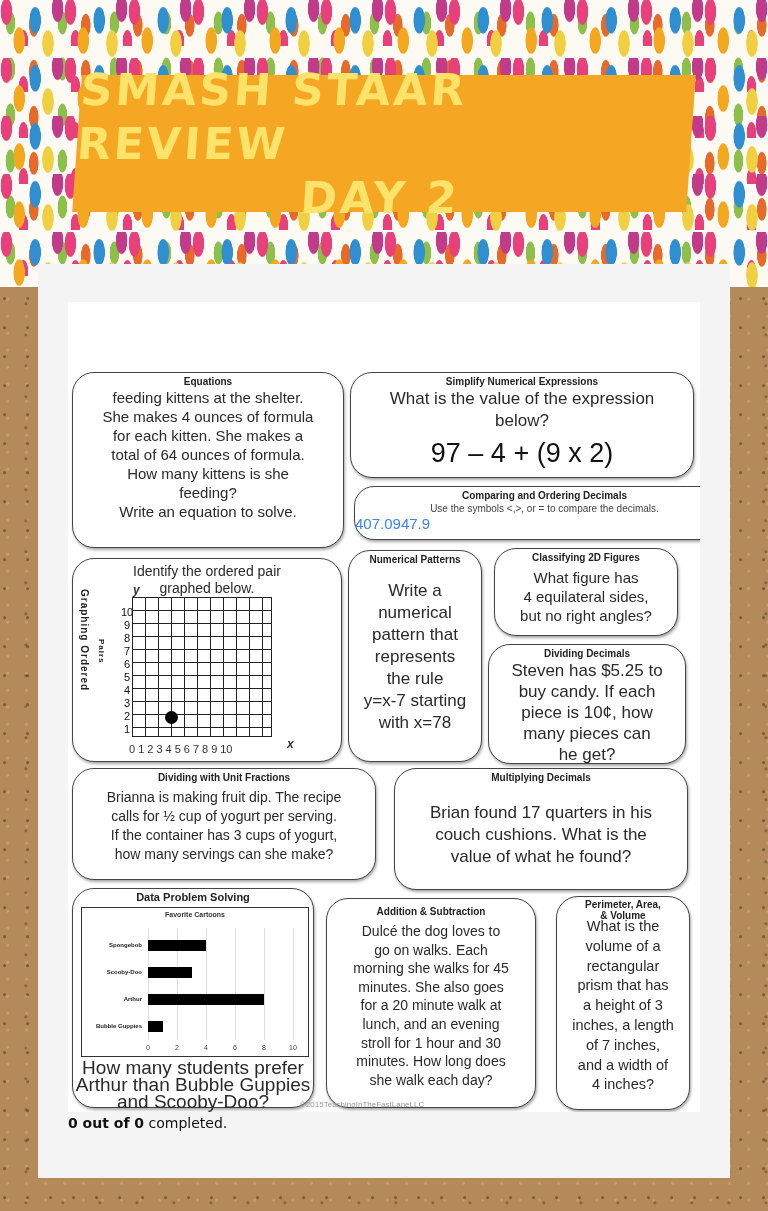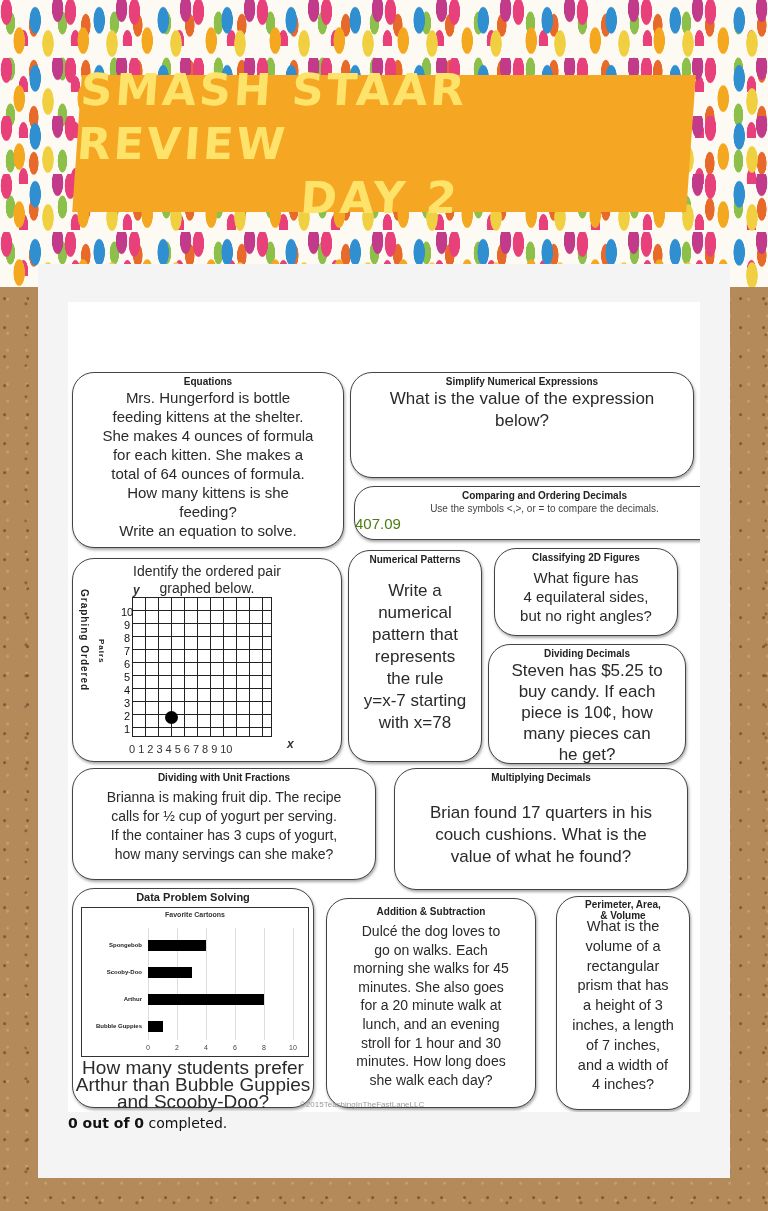--- a/index.html
+++ b/index.html
@@ -118,43 +118,43 @@
   <div>DAY 2</div>
 </div>
 
 <div class="card"></div>
 
 <div class="worksheet">
 
   <div class="box" style="left:4px; top:70px; width:272px; height:176px;">
     <div class="hd">Equations</div>
     <div class="body">
-      <div>Mrs. Hungerford is bottle</div>
       <div>feeding kittens at the shelter.</div>
       <div>She makes 4 ounces of formula</div>
       <div>for each kitten. She makes a</div>
       <div>total of 64 ounces of formula.</div>
       <div>How many kittens is she</div>
       <div>feeding?</div>
       <div>Write an equation to solve.</div>
     </div>
   </div>
 
   <div class="box" style="left:282px; top:70px; width:344px; height:106px;">
     <div class="hd">Simplify Numerical Expressions</div>
     <div class="body big">
       <div>What is the value of the expression</div>
       <div>below?</div>
     </div>
+    <div class="expr">97 – 4 + (9 x 2)</div>
   </div>
 
   <div class="box" style="left:286px; top:184px; width:381px; height:54px; border-radius:20px;">
     <div class="hd">Comparing and Ordering Decimals</div>
     <div style="font-size:10px; line-height:13px; color:#444;">Use the symbols &lt;,&gt;, or = to compare the decimals.</div>
-    <div style="font-size:15px; line-height:17px; color:#4d7c0f; display:flex; justify-content:space-between; gap:50px;">
+    <div style="font-size:15px; line-height:17px; color:#3b82f6; display:flex; justify-content:flex-start; ">
       <span>407.09</span>
       <span>47.9</span>
     </div>
   </div>
 
   <div class="box" style="left:4px; top:256px; width:270px; height:204px;">
     <div class="body" style="font-size:14px; line-height:17px; margin-top:4px;">
       <div>Identify the ordered pair</div>
       <div>graphed below.</div>
     </div>

